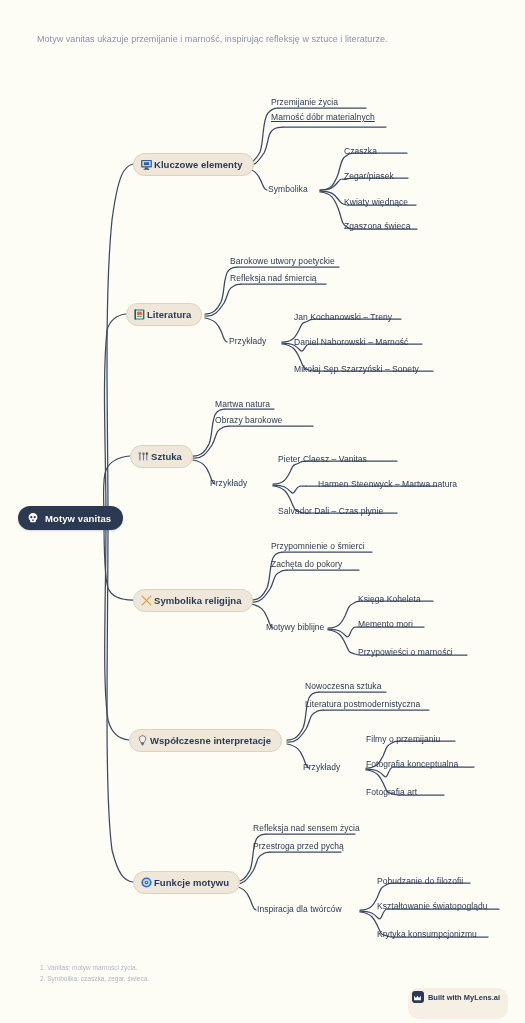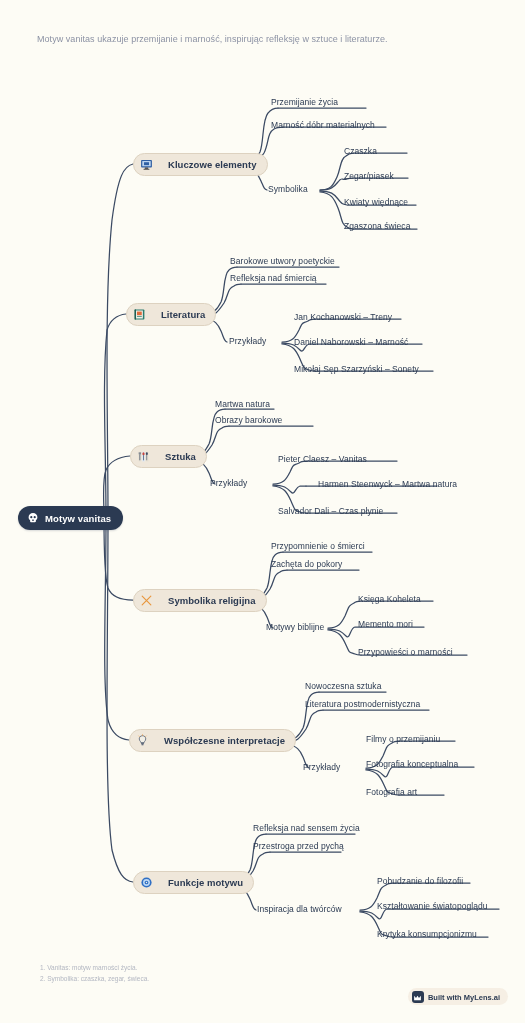--- a/index.html
+++ b/index.html
@@ -36,21 +36,21 @@
     padding:6px 12px 6px 9px;
     box-shadow:0 1px 2px rgba(43,58,82,.18);
     z-index:5;
   }
   #root-node .lbl{color:#ffffff;font-size:9.5px;font-weight:bold;white-space:nowrap;letter-spacing:.1px;}
   .ico{display:inline-flex;align-items:center;justify-content:center;flex:none;}
 
   
   .branch{
     position:absolute;
-    display:flex;align-items:center;gap:15px;
+    display:flex;align-items:center;gap:1px;
     background:#efe7da;
     border:1px solid #ddd2c0;
     border-radius:13px;
     padding:4px 10px 4px 6px;
     z-index:4;white-space:nowrap;
   }
   .branch .lbl{font-size:9.5px;font-weight:bold;color:#2b3a52;letter-spacing:.05px;}
 
   
   .mid{
@@ -63,21 +63,21 @@
     white-space:nowrap;z-index:3;letter-spacing:.05px;
   }
 
   
   #notes{position:absolute;left:40px;top:963px;font-size:6.5px;color:#b3b7c2;line-height:1.65;}
   #notes div{white-space:nowrap;}
   #badge{
     position:absolute;right:17px;top:988px;
     display:flex;align-items:center;gap:4px;
     background:#f6efe4;border-radius:11px;
-    padding:3px 8px 2px 4px;
+    padding:3px 8px 16px 4px;
   }
   #badge .btxt{font-size:7.5px;font-weight:bold;color:#2b3a52;white-space:nowrap;}
   #badge .blogo{
     width:12px;height:12px;border-radius:3px;background:#2b3a52;
     display:flex;align-items:center;justify-content:center;
   }
 </style>
 </head>
 <body>
 
@@ -192,21 +192,21 @@
         <rect x="2" y="3.5" width="20" height="14" rx="1.6" fill="#2f5fa3"></rect>
         <rect x="4.2" y="5.6" width="15.6" height="9.8" rx="1" fill="#bcd4ef"></rect>
         <rect x="7.4" y="7.8" width="9.2" height="5.4" fill="#2f5fa3"></rect>
         <rect x="9" y="17.5" width="6" height="2.6" fill="#4a4a4a"></rect>
         <rect x="6.4" y="20" width="11.2" height="1.6" rx=".8" fill="#4a4a4a"></rect>
       </svg>
     </span>
     <span class="lbl">Kluczowe elementy</span>
   </div>
   <div class="leaf" style="left:271px;top:97px;">Przemijanie życia</div>
-  <div class="leaf" style="left:271px;top:120px;">Marność dóbr materialnych</div>
+  <div class="leaf" style="left:271px;top:112px;text-decoration:underline;">Marność dóbr materialnych</div>
   <div class="mid" style="left:268px;top:184px;">Symbolika</div>
   <div class="leaf" style="left:344px;top:146px;">Czaszka</div>
   <div class="leaf" style="left:344px;top:171px;">Zegar/piasek</div>
   <div class="leaf" style="left:344px;top:197px;">Kwiaty więdnące</div>
   <div class="leaf" style="left:344px;top:221px;">Zgaszona świeca</div>
 
   <div class="branch" style="left:126px;top:303px;">
     <span class="ico">
       <svg width="13" height="13" viewBox="0 0 24 24">
         <rect x="3" y="2.6" width="18" height="18.8" rx="1.4" fill="#2b7c6e"></rect>

